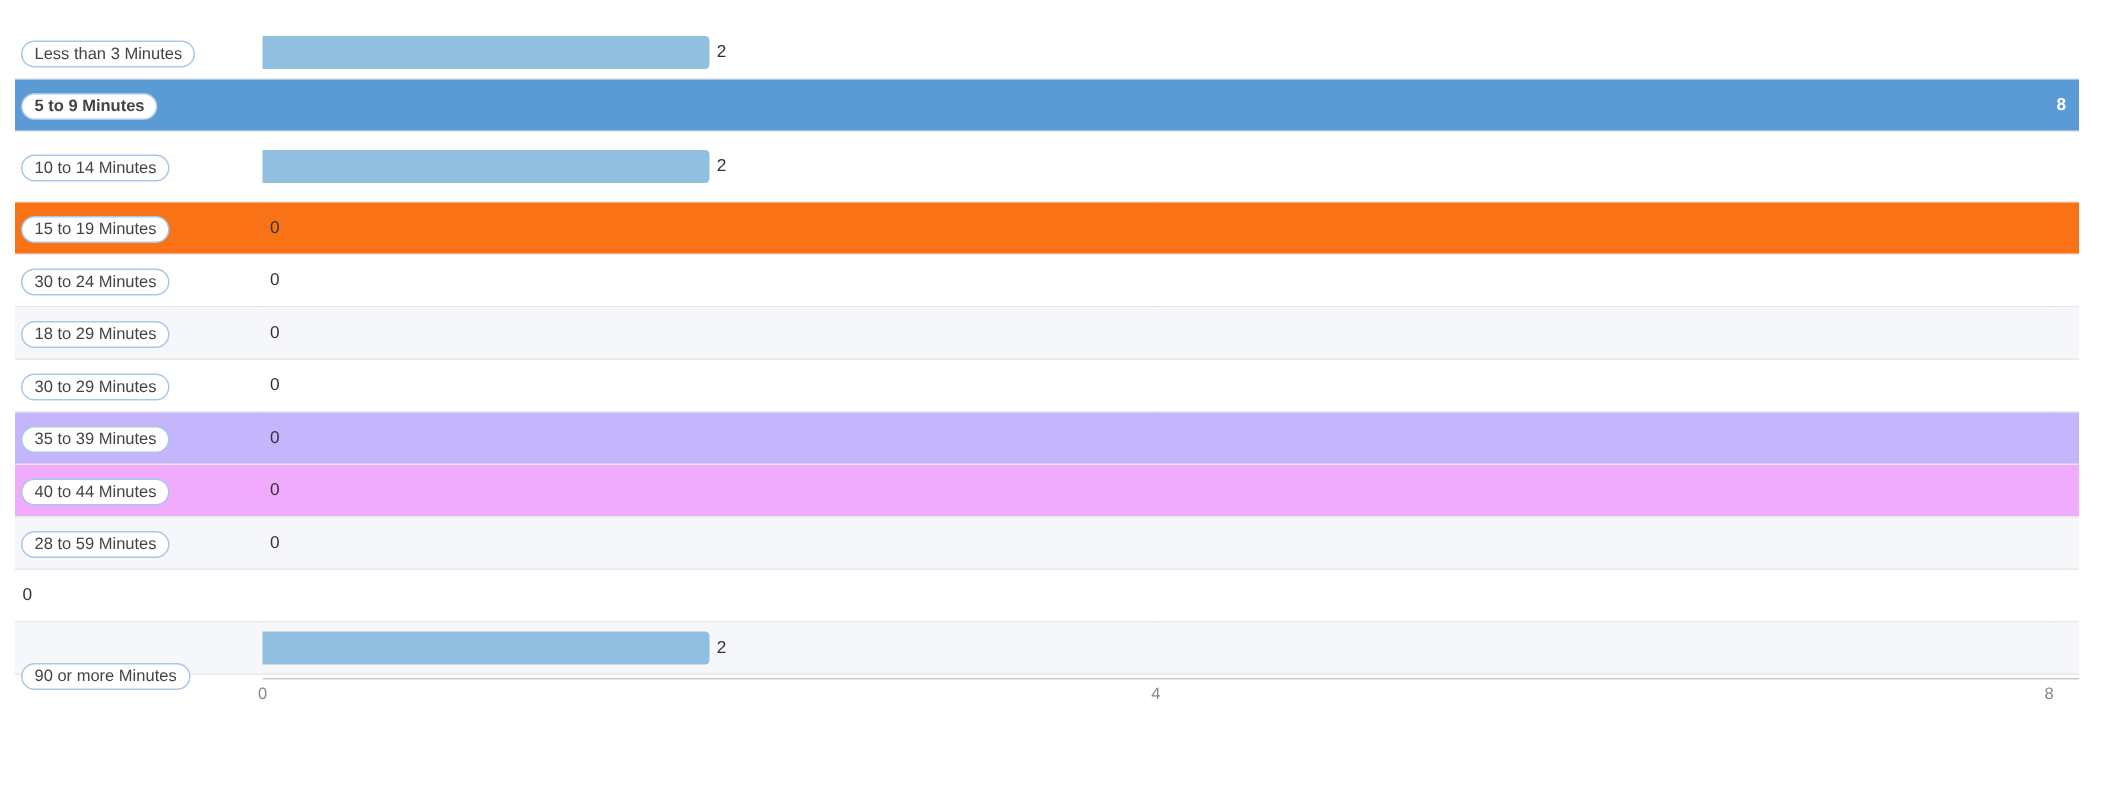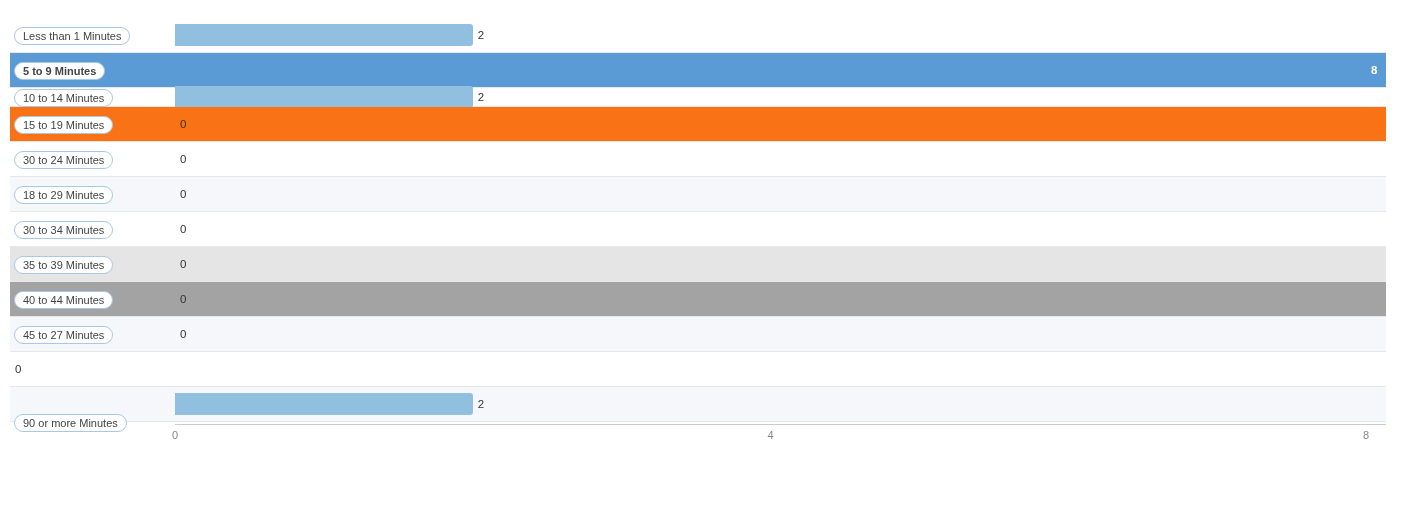--- a/index.html
+++ b/index.html
@@ -69,34 +69,34 @@
     <span class="chart-source"></span>
   </div>
   <div class="bars-and-grid" id="bars-and-grid" style="position: relative;">
 
   <div style="position: absolute; inset: 0px 20px 0px 165px; pointer-events: none;">
         <div style="position: absolute; top: 0px; bottom: 0px; width: 1px; background: rgb(221, 221, 238); left: 0px;"></div>
         <div style="position: absolute; top: 0px; bottom: 0px; width: 1px; background: rgb(221, 221, 238); left: 595.5px;"></div>
         <div style="position: absolute; top: 0px; bottom: 0px; width: 1px; background: rgb(221, 221, 238); left: 1191px;"></div>
       </div>
       <div class="bar-row" style="display: flex; align-items: center; height: 35px; border-bottom: 1px solid rgb(232, 232, 232); background: rgb(255, 255, 255);">
-        <div style="width: 165px; min-width: 165px; padding-right: 4px; padding-left: 4px;"><span style="display: inline-block; background: rgb(255, 255, 255); border: 1.5px solid rgb(168, 200, 232); border-radius: 12px; padding: 2px 8px; font-size: 11px; color: rgb(68, 68, 68); white-space: nowrap;">Less than 1 Minutes</span></div>
+        <div style="width: 165px; min-width: 165px; padding-right: 4px; padding-left: 4px;"><span style="display: inline-block; background: rgb(255, 255, 255); border: 1.5px solid rgb(168, 200, 232); border-radius: 12px; padding: 2px 8px; font-size: 11px; color: rgb(68, 68, 68); white-space: nowrap;">Less than 3 Minutes</span></div>
         <div style="flex: 1 1 0%; height: 100%; position: relative; display: flex; align-items: center;">
           <div style="height: 22px; border-radius: 0px 3px 3px 0px; position: absolute; left: 0px; width: 297.75px; background: rgb(145, 191, 224);"></div>
           <div style="position: absolute; left: 302.75px; font-size: 11.5px; color: rgb(51, 51, 51);">2</div>
         </div>
       </div>
       <div class="bar-row highlighted" style="display: flex; align-items: center; height: 35px; border-bottom: 1px solid rgb(232, 232, 232); background: rgb(91, 155, 213);">
         <div style="width: 165px; min-width: 165px; padding-right: 4px; padding-left: 4px;"><span style="display: inline-block; background: rgb(255, 255, 255); border: 1.5px solid rgb(168, 200, 232); border-radius: 12px; padding: 2px 8px; font-size: 11px; color: rgb(68, 68, 68); white-space: nowrap; font-weight: bold;">5 to 9 Minutes</span></div>
         <div style="flex: 1 1 0%; height: 100%; position: relative; display: flex; align-items: center;">
           <div style="height: 22px; border-radius: 0px 3px 3px 0px; position: absolute; left: 0px; width: 1191px; background: rgb(91, 155, 213);"></div>
           <div style="position: absolute; left: 1196px; font-size: 11.5px; color: rgb(255, 255, 255); font-weight: bold;">8</div>
         </div>
       </div>
-      <div class="bar-row" style="display: flex; align-items: center; height: 19px; border-bottom: 1px solid rgb(232, 232, 232); background: rgb(255, 255, 255);">
+      <div class="bar-row" style="display: flex; align-items: center; height: 47px; border-bottom: 1px solid rgb(232, 232, 232); background: rgb(255, 255, 255);">
         <div style="width: 165px; min-width: 165px; padding-right: 4px; padding-left: 4px;"><span style="display: inline-block; background: rgb(255, 255, 255); border: 1.5px solid rgb(168, 200, 232); border-radius: 12px; padding: 2px 8px; font-size: 11px; color: rgb(68, 68, 68); white-space: nowrap;">10 to 14 Minutes</span></div>
         <div style="flex: 1 1 0%; height: 100%; position: relative; display: flex; align-items: center;">
           <div style="height: 22px; border-radius: 0px 3px 3px 0px; position: absolute; left: 0px; width: 297.75px; background: rgb(145, 191, 224);"></div>
           <div style="position: absolute; left: 302.75px; font-size: 11.5px; color: rgb(51, 51, 51);">2</div>
         </div>
       </div>
       <div class="bar-row" style="display: flex; align-items: center; height: 35px; border-bottom: 1px solid rgb(232, 232, 232); background: #f97316;">
         <div style="width: 165px; min-width: 165px; padding-right: 4px; padding-left: 4px;"><span style="display: inline-block; background: rgb(255, 255, 255); border: 1.5px solid rgb(168, 200, 232); border-radius: 12px; padding: 2px 8px; font-size: 11px; color: rgb(68, 68, 68); white-space: nowrap;">15 to 19 Minutes</span></div>
         <div style="flex: 1 1 0%; height: 100%; position: relative; display: flex; align-items: center;">
           <div style="height: 22px; border-radius: 0px 3px 3px 0px; position: absolute; left: 0px; width: 0px; background: rgb(145, 191, 224);"></div>
@@ -111,42 +111,42 @@
         </div>
       </div>
       <div class="bar-row" style="display: flex; align-items: center; height: 35px; border-bottom: 1px solid rgb(232, 232, 232); background: rgb(245, 247, 250);">
         <div style="width: 165px; min-width: 165px; padding-right: 4px; padding-left: 4px;"><span style="display: inline-block; background: rgb(255, 255, 255); border: 1.5px solid rgb(168, 200, 232); border-radius: 12px; padding: 2px 8px; font-size: 11px; color: rgb(68, 68, 68); white-space: nowrap;">18 to 29 Minutes</span></div>
         <div style="flex: 1 1 0%; height: 100%; position: relative; display: flex; align-items: center;">
           <div style="height: 22px; border-radius: 0px 3px 3px 0px; position: absolute; left: 0px; width: 0px; background: rgb(145, 191, 224);"></div>
           <div style="position: absolute; left: 5px; font-size: 11.5px; color: rgb(51, 51, 51);">0</div>
         </div>
       </div>
       <div class="bar-row" style="display: flex; align-items: center; height: 35px; border-bottom: 1px solid rgb(232, 232, 232); background: rgb(255, 255, 255);">
-        <div style="width: 165px; min-width: 165px; padding-right: 4px; padding-left: 4px;"><span style="display: inline-block; background: rgb(255, 255, 255); border: 1.5px solid rgb(168, 200, 232); border-radius: 12px; padding: 2px 8px; font-size: 11px; color: rgb(68, 68, 68); white-space: nowrap;">30 to 34 Minutes</span></div>
+        <div style="width: 165px; min-width: 165px; padding-right: 4px; padding-left: 4px;"><span style="display: inline-block; background: rgb(255, 255, 255); border: 1.5px solid rgb(168, 200, 232); border-radius: 12px; padding: 2px 8px; font-size: 11px; color: rgb(68, 68, 68); white-space: nowrap;">30 to 29 Minutes</span></div>
         <div style="flex: 1 1 0%; height: 100%; position: relative; display: flex; align-items: center;">
           <div style="height: 22px; border-radius: 0px 3px 3px 0px; position: absolute; left: 0px; width: 0px; background: rgb(145, 191, 224);"></div>
           <div style="position: absolute; left: 5px; font-size: 11.5px; color: rgb(51, 51, 51);">0</div>
         </div>
       </div>
-      <div class="bar-row" style="display: flex; align-items: center; height: 35px; border-bottom: 1px solid rgb(232, 232, 232); background: #e5e5e5;">
+      <div class="bar-row" style="display: flex; align-items: center; height: 35px; border-bottom: 1px solid rgb(232, 232, 232); background: #c4b5fd;">
         <div style="width: 165px; min-width: 165px; padding-right: 4px; padding-left: 4px;"><span style="display: inline-block; background: rgb(255, 255, 255); border: 1.5px solid rgb(168, 200, 232); border-radius: 12px; padding: 2px 8px; font-size: 11px; color: rgb(68, 68, 68); white-space: nowrap;">35 to 39 Minutes</span></div>
         <div style="flex: 1 1 0%; height: 100%; position: relative; display: flex; align-items: center;">
           <div style="height: 22px; border-radius: 0px 3px 3px 0px; position: absolute; left: 0px; width: 0px; background: rgb(145, 191, 224);"></div>
           <div style="position: absolute; left: 5px; font-size: 11.5px; color: rgb(51, 51, 51);">0</div>
         </div>
       </div>
-      <div class="bar-row" style="display: flex; align-items: center; height: 35px; border-bottom: 1px solid rgb(232, 232, 232); background: #a3a3a3;">
+      <div class="bar-row" style="display: flex; align-items: center; height: 35px; border-bottom: 1px solid rgb(232, 232, 232); background: #f0abfc;">
         <div style="width: 165px; min-width: 165px; padding-right: 4px; padding-left: 4px;"><span style="display: inline-block; background: rgb(255, 255, 255); border: 1.5px solid rgb(168, 200, 232); border-radius: 12px; padding: 2px 8px; font-size: 11px; color: rgb(68, 68, 68); white-space: nowrap;">40 to 44 Minutes</span></div>
         <div style="flex: 1 1 0%; height: 100%; position: relative; display: flex; align-items: center;">
           <div style="height: 22px; border-radius: 0px 3px 3px 0px; position: absolute; left: 0px; width: 0px; background: rgb(145, 191, 224);"></div>
           <div style="position: absolute; left: 5px; font-size: 11.5px; color: rgb(51, 51, 51);">0</div>
         </div>
       </div>
       <div class="bar-row" style="display: flex; align-items: center; height: 35px; border-bottom: 1px solid rgb(232, 232, 232); background: rgb(245, 247, 250);">
-        <div style="width: 165px; min-width: 165px; padding-right: 4px; padding-left: 4px;"><span style="display: inline-block; background: rgb(255, 255, 255); border: 1.5px solid rgb(168, 200, 232); border-radius: 12px; padding: 2px 8px; font-size: 11px; color: rgb(68, 68, 68); white-space: nowrap;">45 to 27 Minutes</span></div>
+        <div style="width: 165px; min-width: 165px; padding-right: 4px; padding-left: 4px;"><span style="display: inline-block; background: rgb(255, 255, 255); border: 1.5px solid rgb(168, 200, 232); border-radius: 12px; padding: 2px 8px; font-size: 11px; color: rgb(68, 68, 68); white-space: nowrap;">28 to 59 Minutes</span></div>
         <div style="flex: 1 1 0%; height: 100%; position: relative; display: flex; align-items: center;">
           <div style="height: 22px; border-radius: 0px 3px 3px 0px; position: absolute; left: 0px; width: 0px; background: rgb(145, 191, 224);"></div>
           <div style="position: absolute; left: 5px; font-size: 11.5px; color: rgb(51, 51, 51);">0</div>
         </div>
       </div>
       <div class="bar-row" style="display: flex; align-items: center; height: 35px; border-bottom: 1px solid rgb(232, 232, 232); background: rgb(255, 255, 255);">
         <div style="flex: 1 1 0%; height: 100%; position: relative; display: flex; align-items: center;">
           <div style="height: 22px; border-radius: 0px 3px 3px 0px; position: absolute; left: 0px; width: 0px; background: rgb(145, 191, 224);"></div>
           <div style="position: absolute; left: 5px; font-size: 11.5px; color: rgb(51, 51, 51);">0</div>
         </div>

